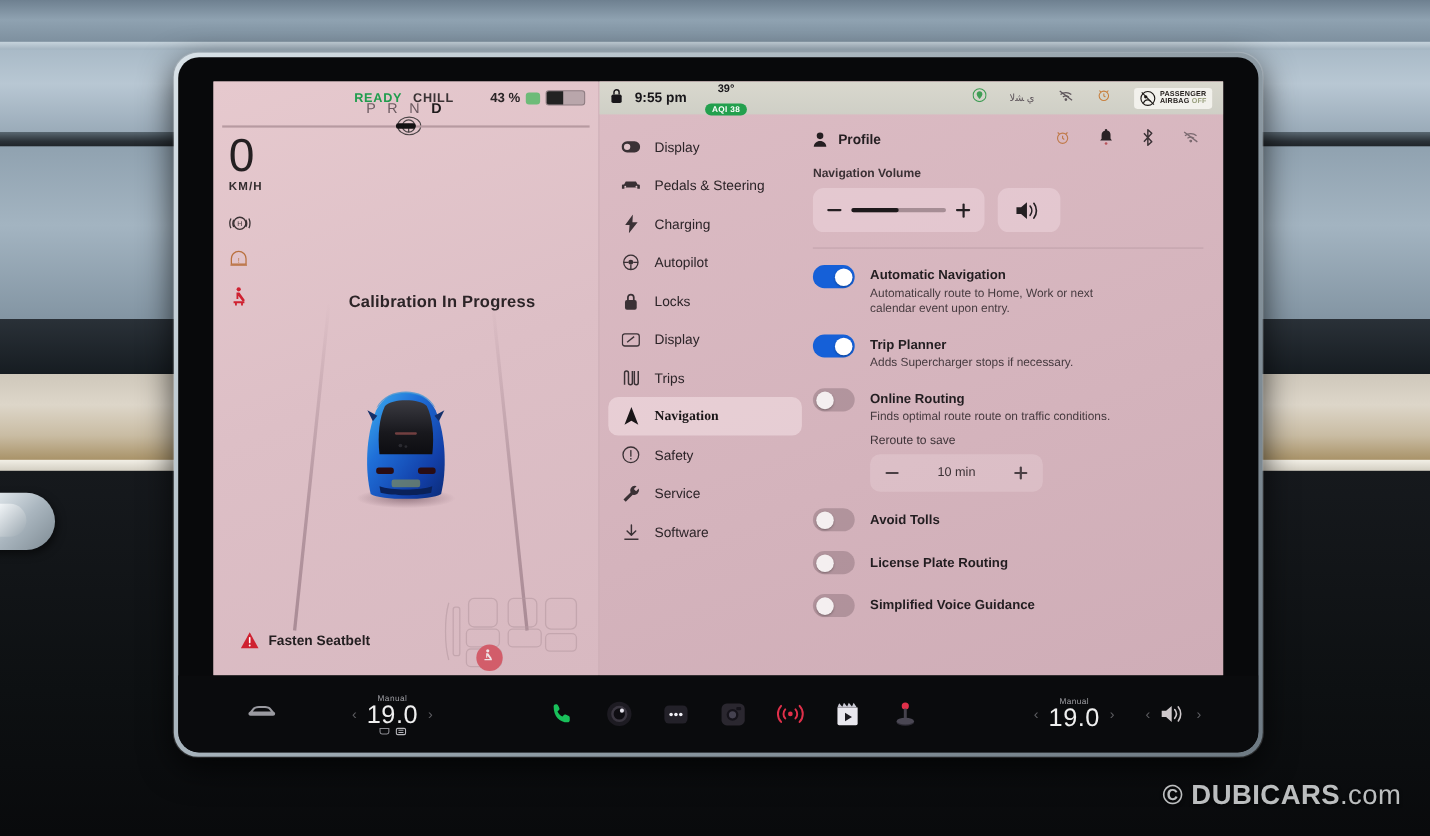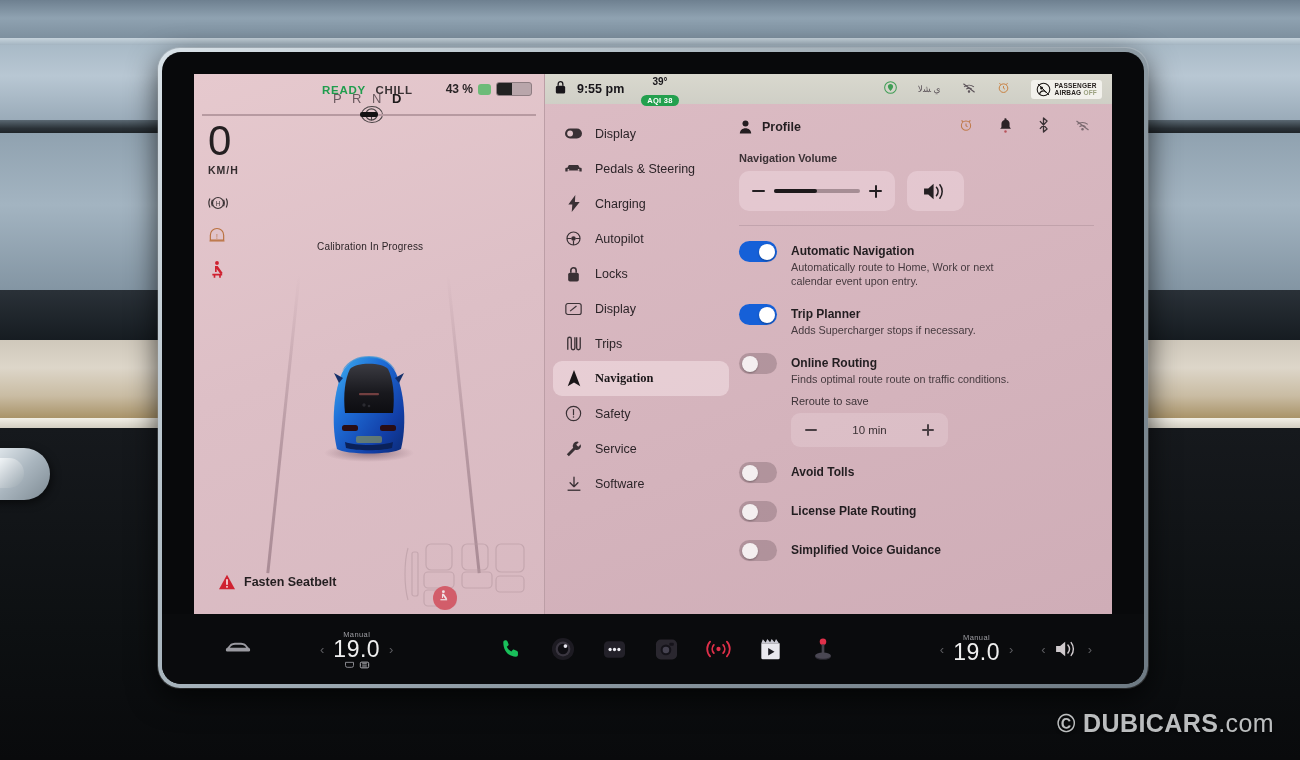--- a/index.html
+++ b/index.html
@@ -141,22 +141,22 @@
   .speed-divider:after {
     content:""; position:absolute; left:50%; top:-2px; transform:translateX(-50%);
     width: 18px; height: 5px; background:#141213; border-radius:2px;
   }
   .speed-block { padding: 4px 0 0 14px; }
   .speed-num { font-size: 42px; line-height: 42px; color: #241f21; font-weight: 300; font-family:"Liberation Sans", sans-serif;}
   .speed-unit { font-size: 10.5px; letter-spacing: 1px; color: #332c2e; margin-top: 2px; font-weight:600;}
   .tell-col { margin: 16px 0 0 13px; display: flex; flex-direction: column; gap: 12px; }
   .tell { width: 22px; height: 22px; }
   .calib {
-    position: absolute; left: 123px; top: 167px;
-    font-size: 10px; font-weight: 400; color: #2c2427; letter-spacing: .2px;
+    position: absolute; left: 123px; top: 192px;
+    font-size: 15px; font-weight: 700; color: #2c2427; letter-spacing: .2px;
   }
   .lane-l, .lane-r {
     position:absolute; bottom: 40px; width: 3px; height: 300px;
     background: linear-gradient(180deg, rgba(160,130,140,0) 0%, rgba(150,120,131,.55) 60%, rgba(150,120,131,.7) 100%);
   }
   .lane-l { left: 88px; transform: rotate(6deg); }
   .lane-r { left: 268px; transform: rotate(-6deg); }
   .carviz {
     position: absolute; left: 118px; top: 275px; width: 115px; height: 118px;
   }

